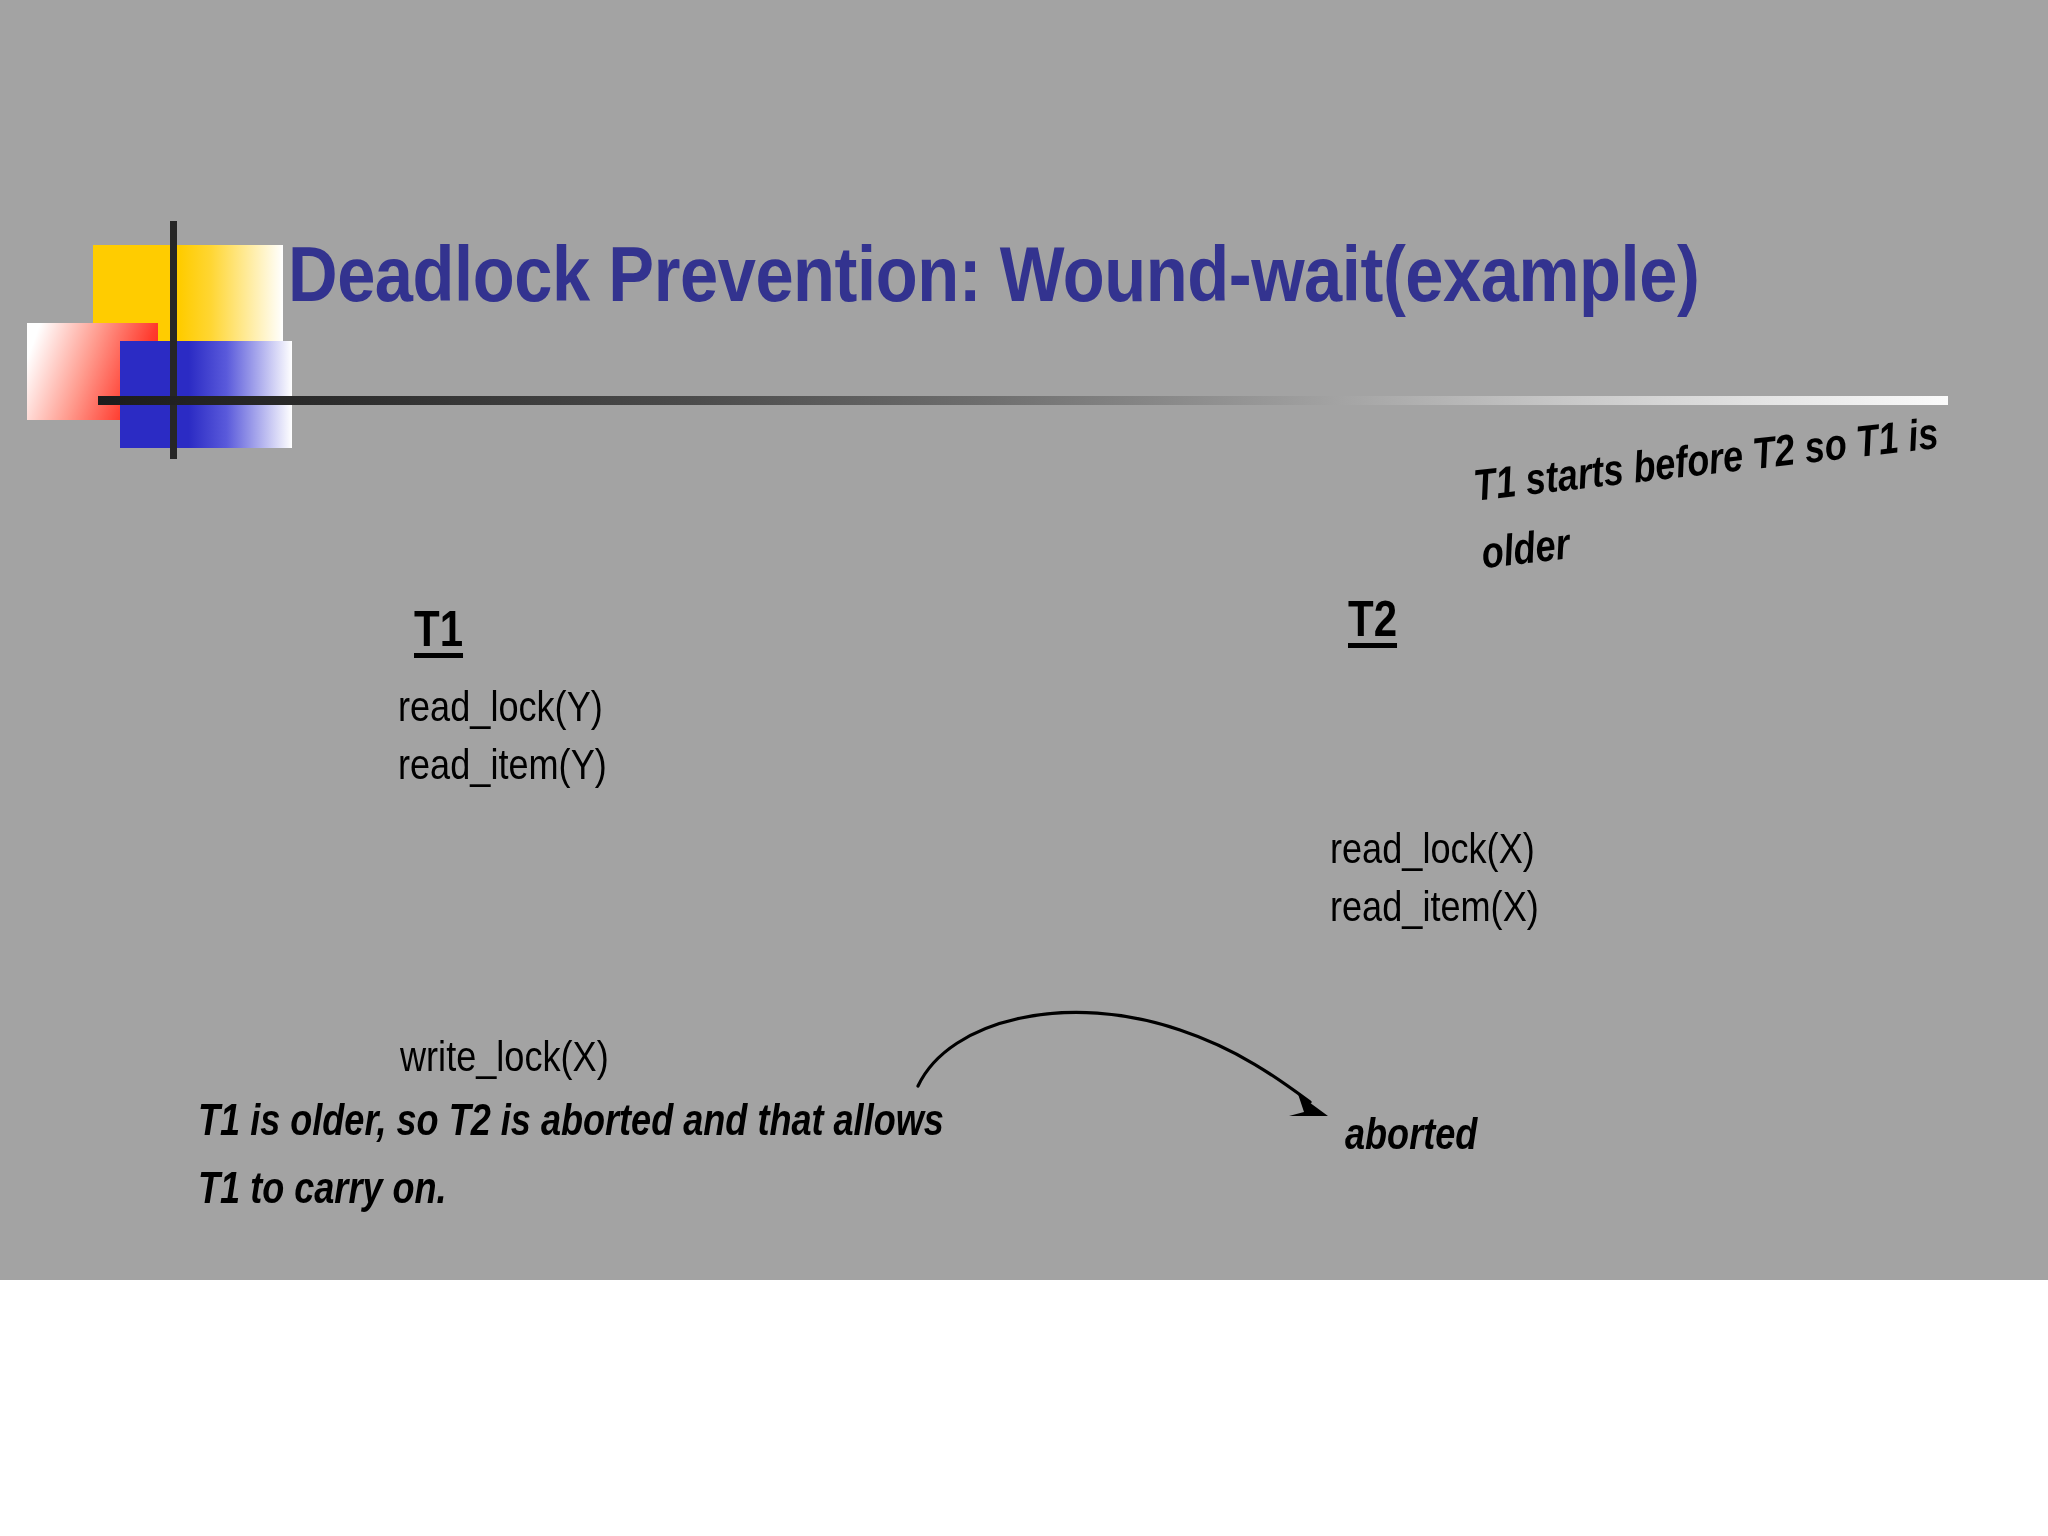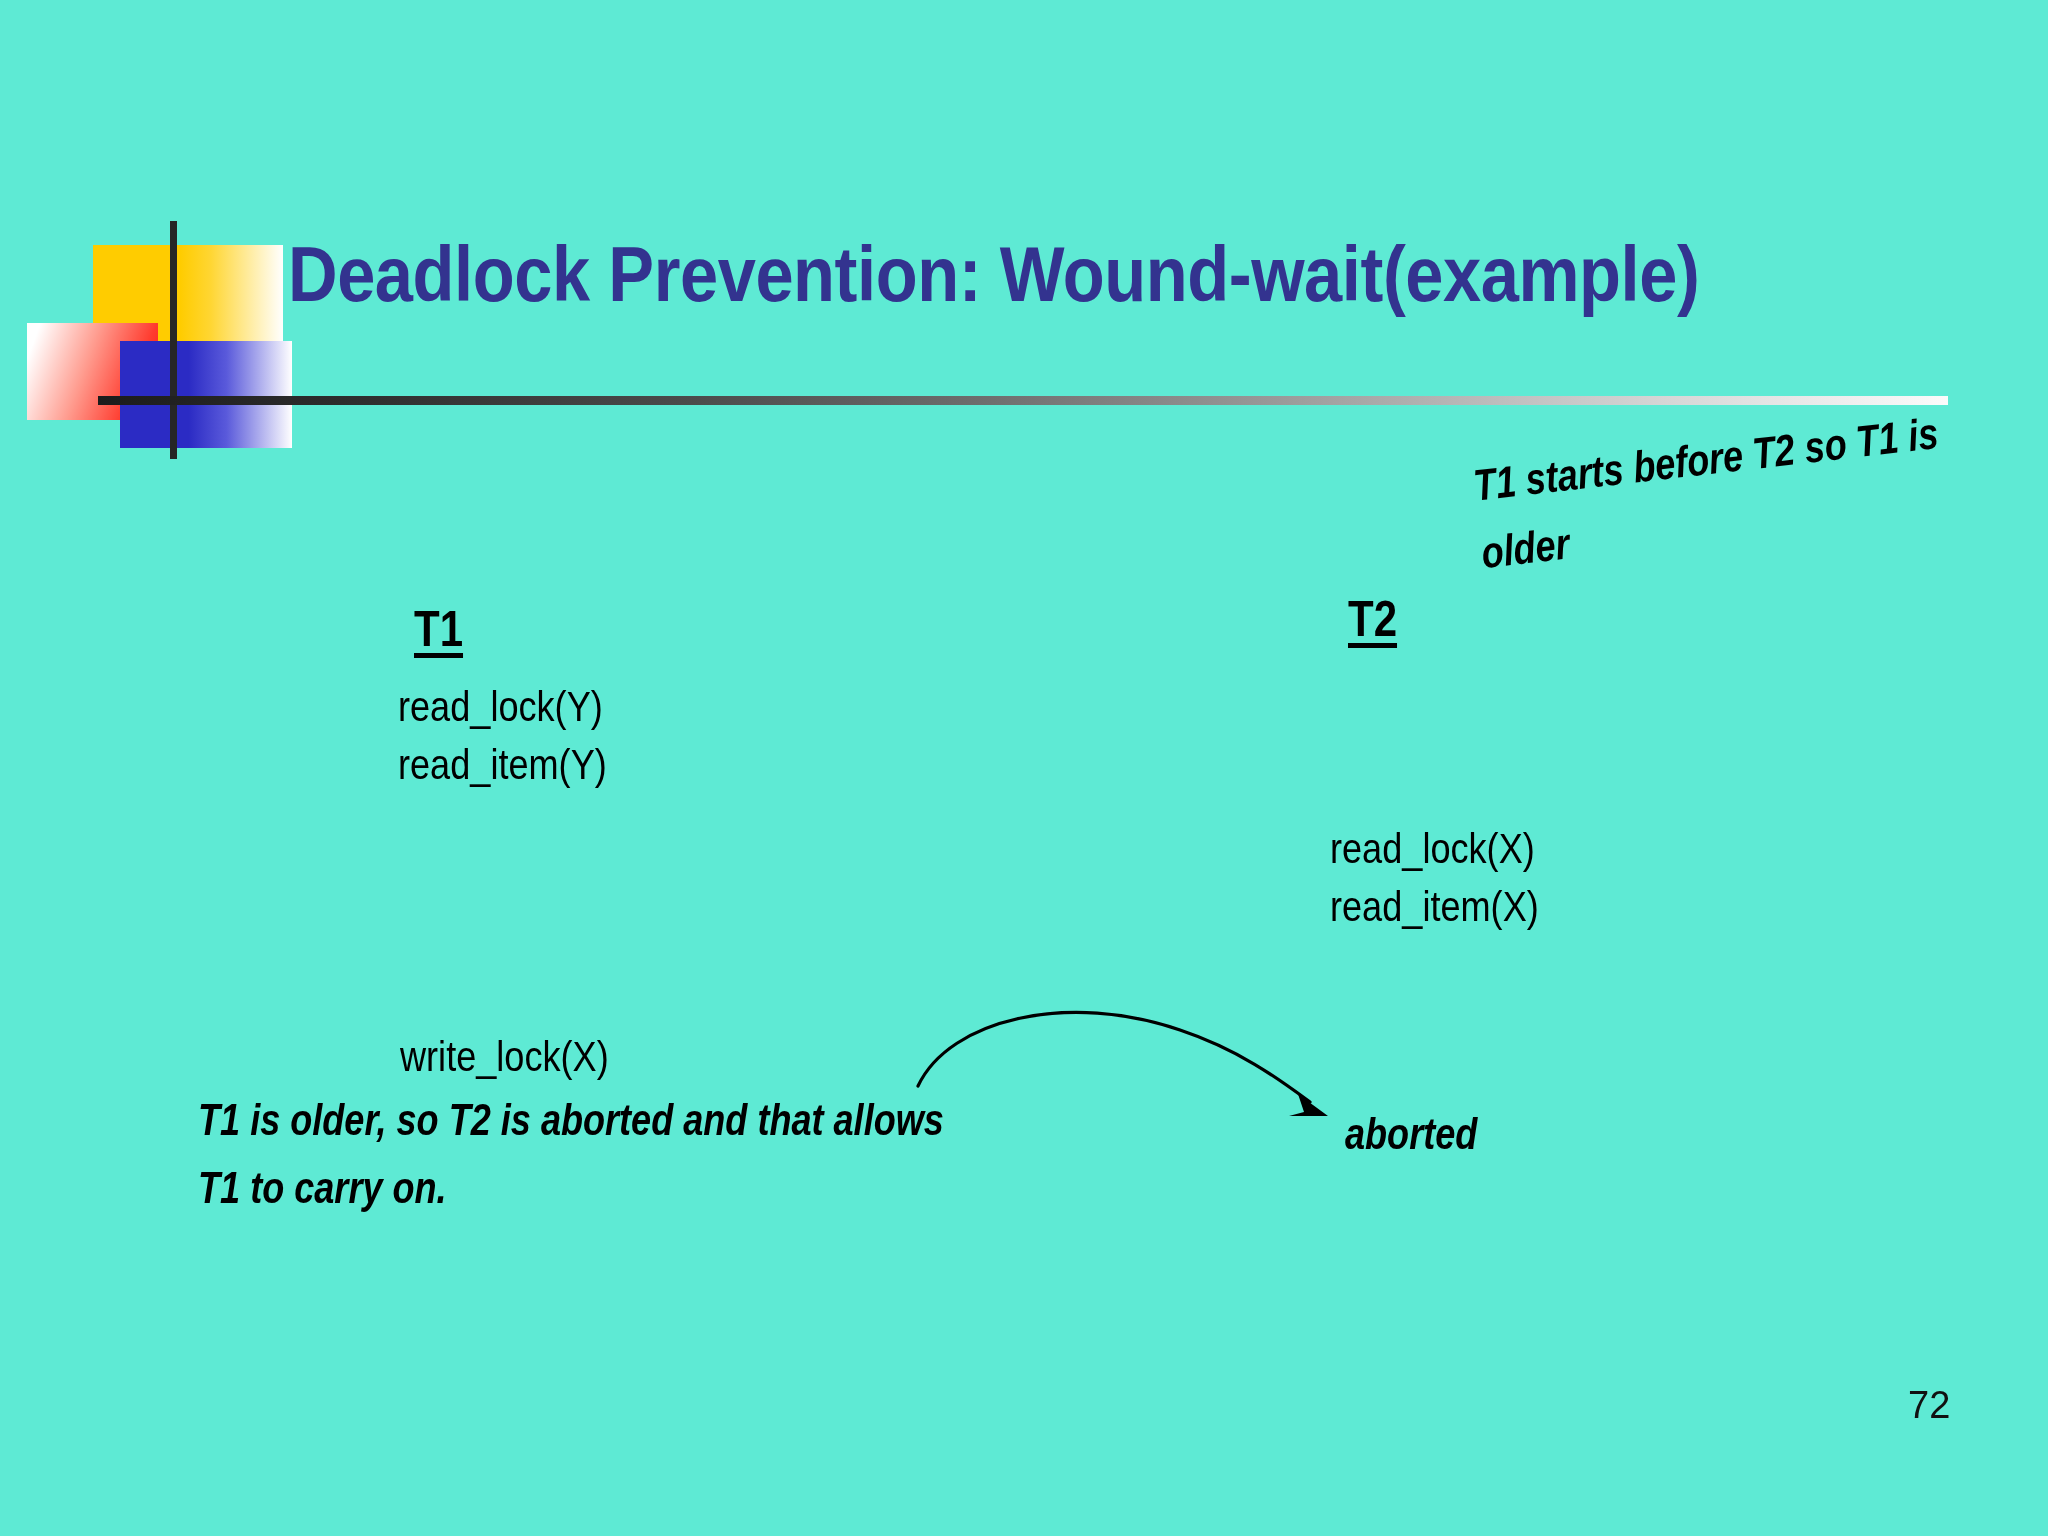--- a/index.html
+++ b/index.html
@@ -7,22 +7,22 @@
     margin: 0;
     padding: 0;
     background: #ffffff;
   }
   body {
     font-family: "Liberation Sans", sans-serif;
   }
   #slide {
     position: relative;
     width: 2048px;
-    height: 1536px;
-    background: #5eead4;
+    height: 1280px;
+    background: #a3a3a3;
     overflow: hidden;
   }
 
   
   .deco { position: absolute; }
 
   .deco-yellow {
     left: 93px; top: 245px;
     width: 190px; height: 96px;
     background: linear-gradient(to right, #FFCC00 0%, #FFCC00 46%, #FFD633 62%, #FFFFFF 100%);

